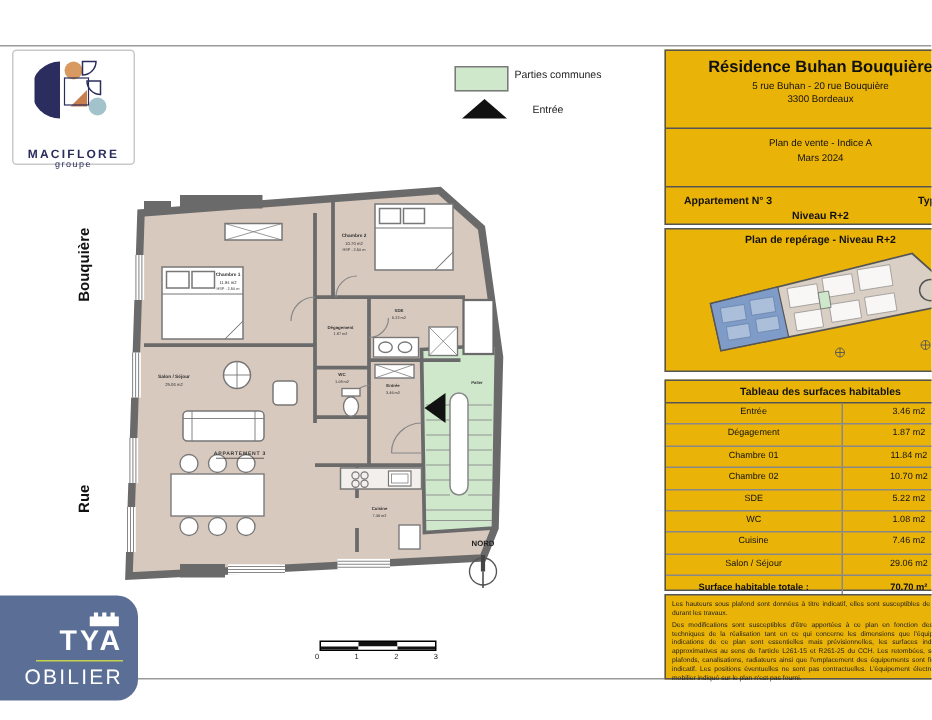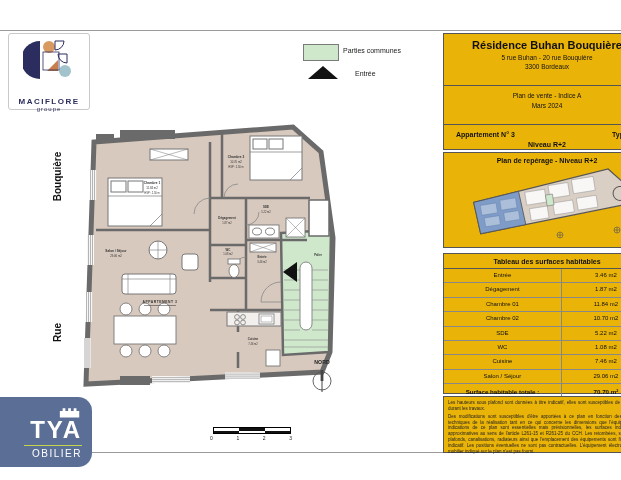--- a/index.html
+++ b/index.html
@@ -38,23 +38,23 @@
   .st-total{height:16px;border-bottom:none;}
   .st-total .st-c1,.st-total .st-c2{font-weight:bold;font-size:6.2px;line-height:16px;}
 
   
   .disc{font-size:4.5px;line-height:1.3;color:#222;text-align:justify;padding:3px 4px;box-sizing:border-box;}
   .disc p{margin:0 0 2px 0;}
 
   
   .wm{left:-26px;top:397px;width:118px;height:70px;background:#5b6e96;border-radius:14px;z-index:3;
       display:flex;flex-direction:column;align-items:flex-end;justify-content:center;padding-right:10px;box-sizing:border-box;}
-  .wm-tya{color:#fff;font-size:24px;font-weight:bold;letter-spacing:2px;line-height:1;}
+  .wm-tya{color:#fff;font-size:19px;font-weight:bold;letter-spacing:2px;line-height:1;}
   .wm-rule{width:58px;height:1px;background:#c5d24b;margin:3px 0;}
-  .wm-imm{color:#fff;font-size:10px;letter-spacing:1.5px;line-height:1;}
+  .wm-imm{color:#fff;font-size:14px;letter-spacing:1.5px;line-height:1;}
 
   
   .sb{left:213px;top:427px;width:80px;z-index:2;}
   .sb-bar{display:flex;flex-direction:column;border:1px solid #000;width:76px;height:5px;}
   .sb-row{display:flex;height:2.5px;}
   .sb-seg{width:25.33px;height:2.5px;}
   .black{background:#111;}.white{background:#fff;}
   .sb-ticks{display:flex;justify-content:space-between;width:82px;margin-left:-3px;font-size:5px;margin-top:1px;color:#222;}
 
   svg{font-family:"Liberation Sans",sans-serif;}

